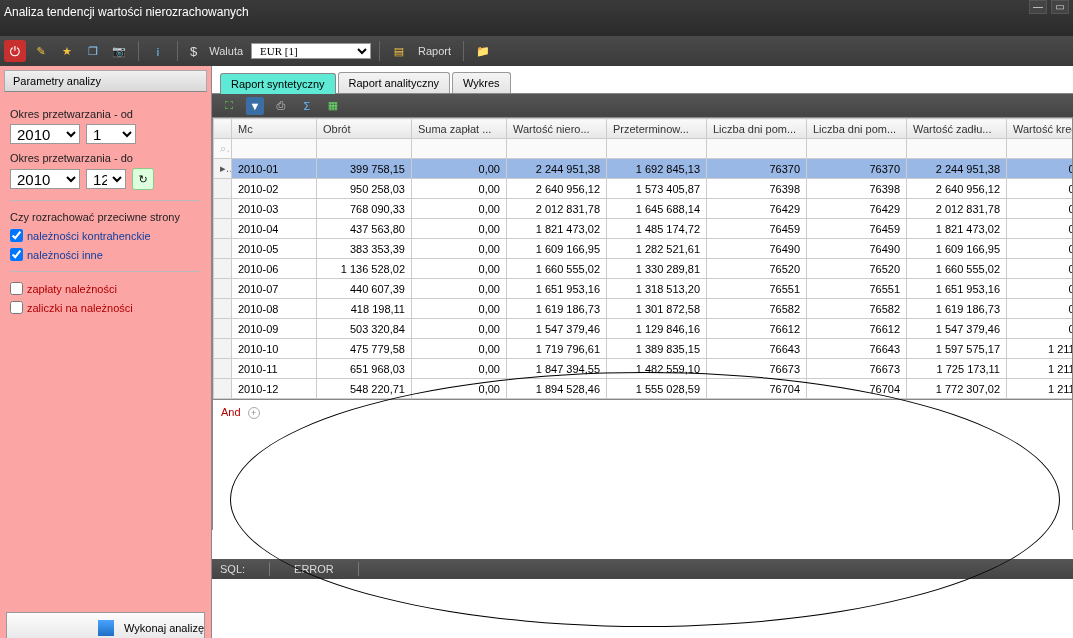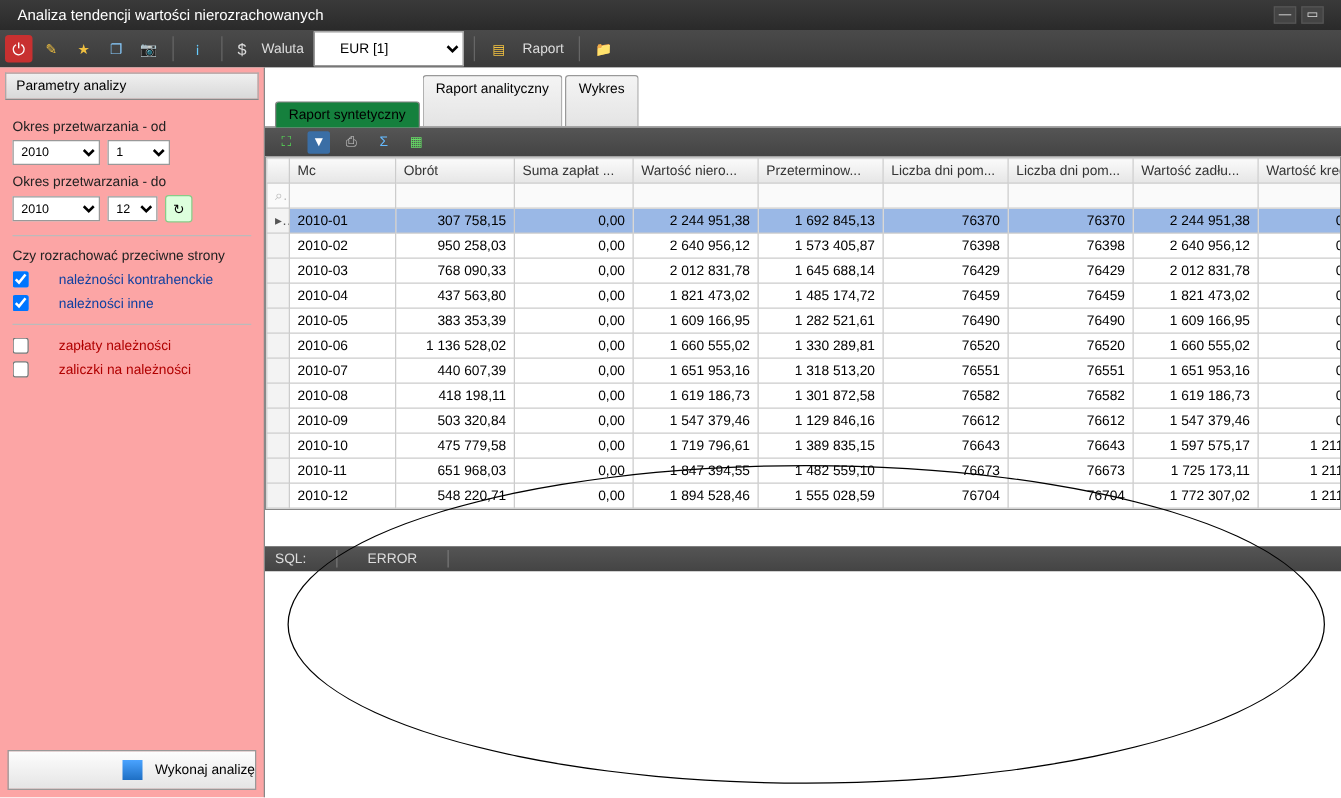--- a/index.html
+++ b/index.html
@@ -9,26 +9,26 @@
     font-size: 11px;
     background: #fff;
     width: 1073px;
     height: 638px;
     overflow: hidden;
     position: relative;
   }
   .titlebar {
     background: linear-gradient(#3a3a3a, #2a2a2a);
     color: #fff;
-    height: 24px;
+    height: 36px;
     line-height: 24px;
-    padding: 0 14px;
+    padding: 0 4px;
     display: flex;
     justify-content: space-between;
-    align-items: center;
+    align-items: flex-start;
   }
   .titlebar .title { font-size: 12px; }
   .win-btns { display: flex; gap: 4px; }
   .win-btn {
     width: 18px; height: 14px;
     background: #444;
     color: #ddd;
     font-size: 10px;
     display: flex; align-items: center; justify-content: center;
     border: 1px solid #555;
@@ -44,22 +44,22 @@
   .tb-btn {
     width: 22px; height: 22px;
     display: flex; align-items: center; justify-content: center;
     border-radius: 3px;
     cursor: pointer;
   }
   .tb-btn.red { background: #c83030; color:#fff; }
   .tb-sep { width: 1px; height: 20px; background: #666; margin: 0 4px; }
   .tb-label { color: #ddd; margin: 0 4px; }
   .tb-select {
-    height: 28px; font-size: 11px; background: #fff; border: 1px solid #999;
-    padding: 0 16px; min-width: 120px;
+    height: 16px; font-size: 11px; background: #fff; border: 1px solid #999;
+    padding: 0 4px; min-width: 120px; font-family: Liberation Serif, serif;
   }
   .main {
     display: flex;
     height: calc(638px - 24px - 30px);
   }
   .sidebar {
     width: 212px;
     border-right: 1px solid #888;
     display: flex;
     flex-direction: column;
@@ -73,31 +73,31 @@
     font-size: 11px;
     margin: 4px;
   }
   .panel-body {
     padding: 4px 10px;
     flex: 1;
     overflow: auto;
   }
   .field-lbl { display: block; margin: 8px 0 4px 0; color: #222; }
   .sel-small {
-    height: 20px; font-size: 10px; border: 1px solid #999; background: #fff;
+    height: 20px; font-size: 15px; border: 1px solid #999; background: #fff;
     padding: 0 2px;
   }
   .row-inline { display: flex; gap: 6px; align-items: center; }
   .icon-run {
     width: 22px; height: 22px; display: inline-flex;
     align-items: center; justify-content: center;
     border: 1px solid #8c8; background: #dfd; border-radius: 3px;
   }
   hr.sep { border: none; border-top: 1px solid #bbb; margin: 10px 0; }
-  .chk-row { display: flex; align-items: center; gap: 24px; margin: 6px 0; }
+  .chk-row { display: flex; align-items: center; gap: 4px; margin: 6px 0; }
   .chk-row input { margin: 0; }
   .red-text { color: #b00000; }
   .blue-text { color: #1040a0; }
   .exec-btn {
     margin: 6px;
     height: 32px;
     border: 1px solid #999;
     background: linear-gradient(#fdfdfd, #e5e5e5);
     display: flex; align-items: center; justify-content: flex-end;
     gap: 10px;
@@ -123,26 +123,25 @@
   .tab {
     border: 1px solid #999;
     border-bottom: none;
     background: linear-gradient(#f4f4f4, #e4e4e4);
     padding: 4px 10px;
     font-size: 11px;
     cursor: pointer;
     border-radius: 3px 3px 0 0;
   }
   .tab.active {
-    background: #15803d;
+    background: #5eead4;
     font-weight: normal;
     border-color: #888;
     position: relative;
     top: 1px;
-    margin-top: 20px;
   }
   .grid-toolbar {
     background: linear-gradient(#555, #444);
     height: 24px;
     display: flex;
     align-items: center;
     gap: 8px;
     padding: 0 8px;
     border-top: 1px solid #888;
   }
@@ -367,21 +366,21 @@
               <td></td>
               <td></td>
               <td></td>
               <td></td>
             </tr>
         </thead>
         <tbody id="grid-body">
             <tr class="selected">
               <td class="indicator-col">▸</td>
               <td>2010-01</td>
-              <td class="num">307 758,15</td>
+              <td class="num">399 758,15</td>
               <td class="num">0,00</td>
               <td class="num">2 244 951,38</td>
               <td class="num">1 692 845,13</td>
               <td class="num">76370</td>
               <td class="num">76370</td>
               <td class="num">2 244 951,38</td>
               <td class="num">0,00</td>
             </tr>
             <tr>
               <td class="indicator-col"></td>
@@ -512,20 +511,24 @@
               <td class="num">1 555 028,59</td>
               <td class="num">76704</td>
               <td class="num">76704</td>
               <td class="num">1 772 307,02</td>
               <td class="num">1 211,00</td>
             </tr>
           </tbody>
       </table>
     </div>
 
+    <div class="filter-body">
+      <span class="filter-expr">And</span>
+      <span class="plus-circ">+</span>
+    </div>
 
     <div class="status-bar">
       <span>SQL:</span>
       <span class="status-sep"></span>
       <span>ERROR</span>
       <span class="status-sep"></span>
     </div>
   </div>
 </div>
 

